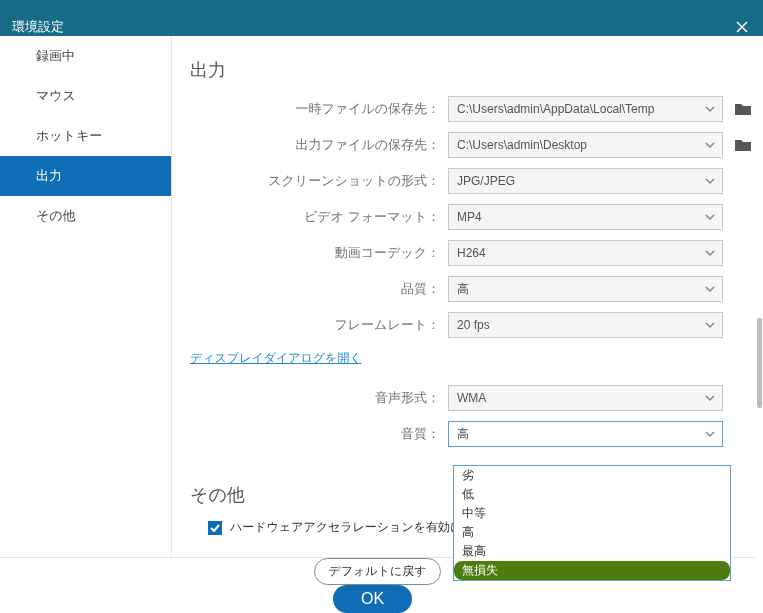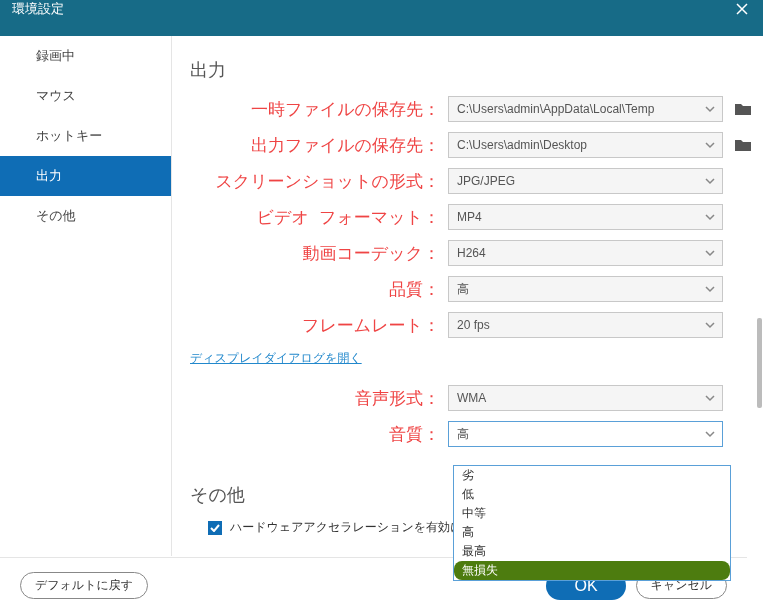--- a/index.html
+++ b/index.html
@@ -1,45 +1,45 @@
 <!DOCTYPE html>
 <html><head>
 <meta charset="utf-8">
 <style>
 * { box-sizing: border-box; margin: 0; padding: 0; font-family: "Meiryo", "Hiragino Sans", sans-serif; }
 body { width: 763px; height: 613px; background: #fff; overflow: hidden; position: relative; }
-.titlebar { height: 36px; background: #176b87; color: #fff; display: flex; align-items: flex-start; padding: 0 12px; font-size: 13px; }
+.titlebar { height: 36px; background: #176b87; color: #fff; display: flex; align-items: flex-end; padding: 0 12px; font-size: 13px; }
 .titlebar .spacer { flex: 1; }
 .close-x { width: 18px; height: 18px; cursor: pointer; display: flex; align-items: center; justify-content: center; }
 .close-x svg { stroke: #fff; stroke-width: 1.5; }
 .body-area { display: flex; height: 520px; position: relative; }
 .sidebar { width: 172px; background: #fff; border-right: 1px solid #e5e5e5; }
 .side-item { height: 40px; display: flex; align-items: center; padding-left: 36px; font-size: 13px; color: #444; cursor: pointer; }
 .side-item.active { background: #0f6db5; color: #fff; }
 .content { flex: 1; padding: 22px 10px 0 18px; overflow: hidden; position: relative; }
 .section-h { font-size: 18px; color: #555; margin-bottom: 14px; }
 .row { display: flex; align-items: center; margin-bottom: 10px; }
-.row label { width: 258px; text-align: right; font-size: 17px; color: #ef4444; padding-right: 8px; font-family: Liberation Mono, monospace; }
+.row label { width: 258px; text-align: right; font-size: 13px; color: #737373; padding-right: 8px; }
 .select { flex: 1; height: 26px; border: 1px solid #c8c8c8; background: #f5f5f5; display: flex; align-items: center; padding: 12px 8px; font-size: 12px; color: #555; position: relative; cursor: pointer; }
 .select.open { background: #fff; border-color: #5aa0d8; }
 .chev { position: absolute; right: 6px; top: 50%; transform: translateY(-50%); }
 .chev svg { stroke: #888; stroke-width: 1.5; fill: none; }
 .folder-btn { width: 20px; height: 18px; margin-left: 10px; cursor: pointer; display: flex; align-items: center; justify-content: center; }
 .folder-btn svg { fill: #555; }
 .link-row { padding-right: 42px; margin: 6px 0 18px; }
 .link { color: #2288cc; font-size: 12px; text-decoration: underline; cursor: pointer; }
 .dropdown { position: absolute; left: 453px; top: 429px; width: 278px; background: #fff; border: 1px solid #5aa0d8; z-index: 10; font-size: 12px; }
 .dd-item { padding: 1px 8px; color: #333; cursor: pointer; }
 .dd-item.hi { background: #4d7c0f; color: #fff; border-radius: 8px; }
 .other-h { font-size: 18px; color: #555; margin-top: 36px; }
 .check-row { display: flex; align-items: center; margin-top: 12px; padding-left: 18px; }
 .checkbox { width: 14px; height: 14px; background: #0f6db5; display: flex; align-items: center; justify-content: center; margin-right: 8px; }
 .checkbox svg { stroke: #fff; stroke-width: 2; fill: none; }
 .check-label { font-size: 12px; color: #333; }
-.footer { position: absolute; bottom: 0; left: 0; right: 16px; height: 56px; border-top: 1px solid #e5e5e5; display: flex; align-items: center; padding: 0 20px; }
+.footer { position: absolute; bottom: 0; left: 0; right: 8px; height: 56px; border-top: 1px solid #e5e5e5; display: flex; align-items: center; padding: 0 20px; flex-direction: column; }
 .btn-outline { border: 1px solid #888; background: #fff; border-radius: 14px; padding: 4px 14px; font-size: 12px; color: #333; cursor: pointer; }
 .footer .spacer { flex: 1; }
 .btn-primary { background: #0f6db5; color: #fff; border: none; border-radius: 14px; padding: 5px 28px; font-size: 16px; cursor: pointer; margin-right: 10px; }
 .scroll-ind { position: absolute; right: 1px; top: 282px; width: 5px; height: 90px; background: #bcbcbc; border-radius: 2px; }
 </style>
 </head>
 <body>
 
 <div class="titlebar">
   <span>環境設定</span>

